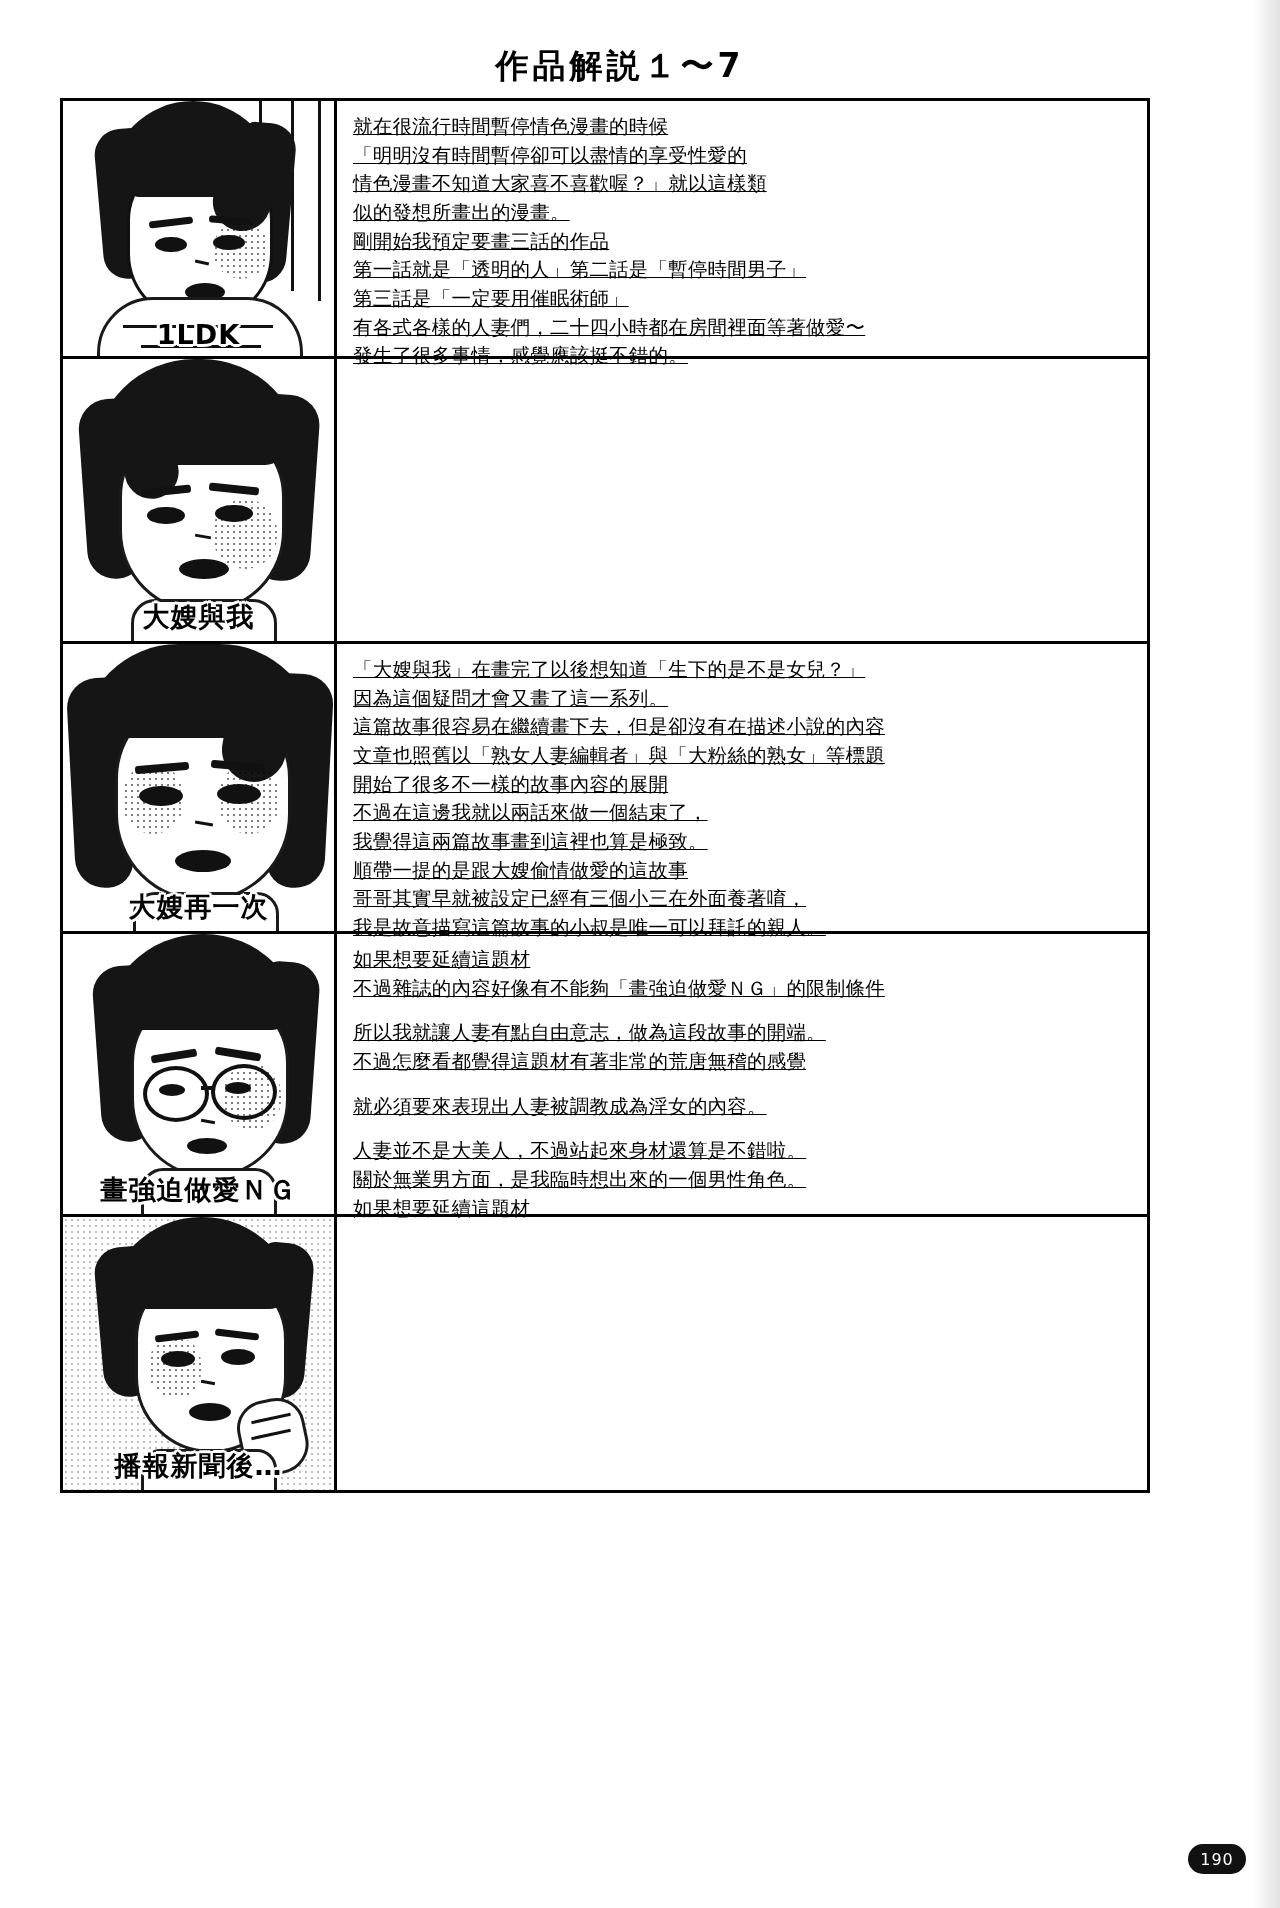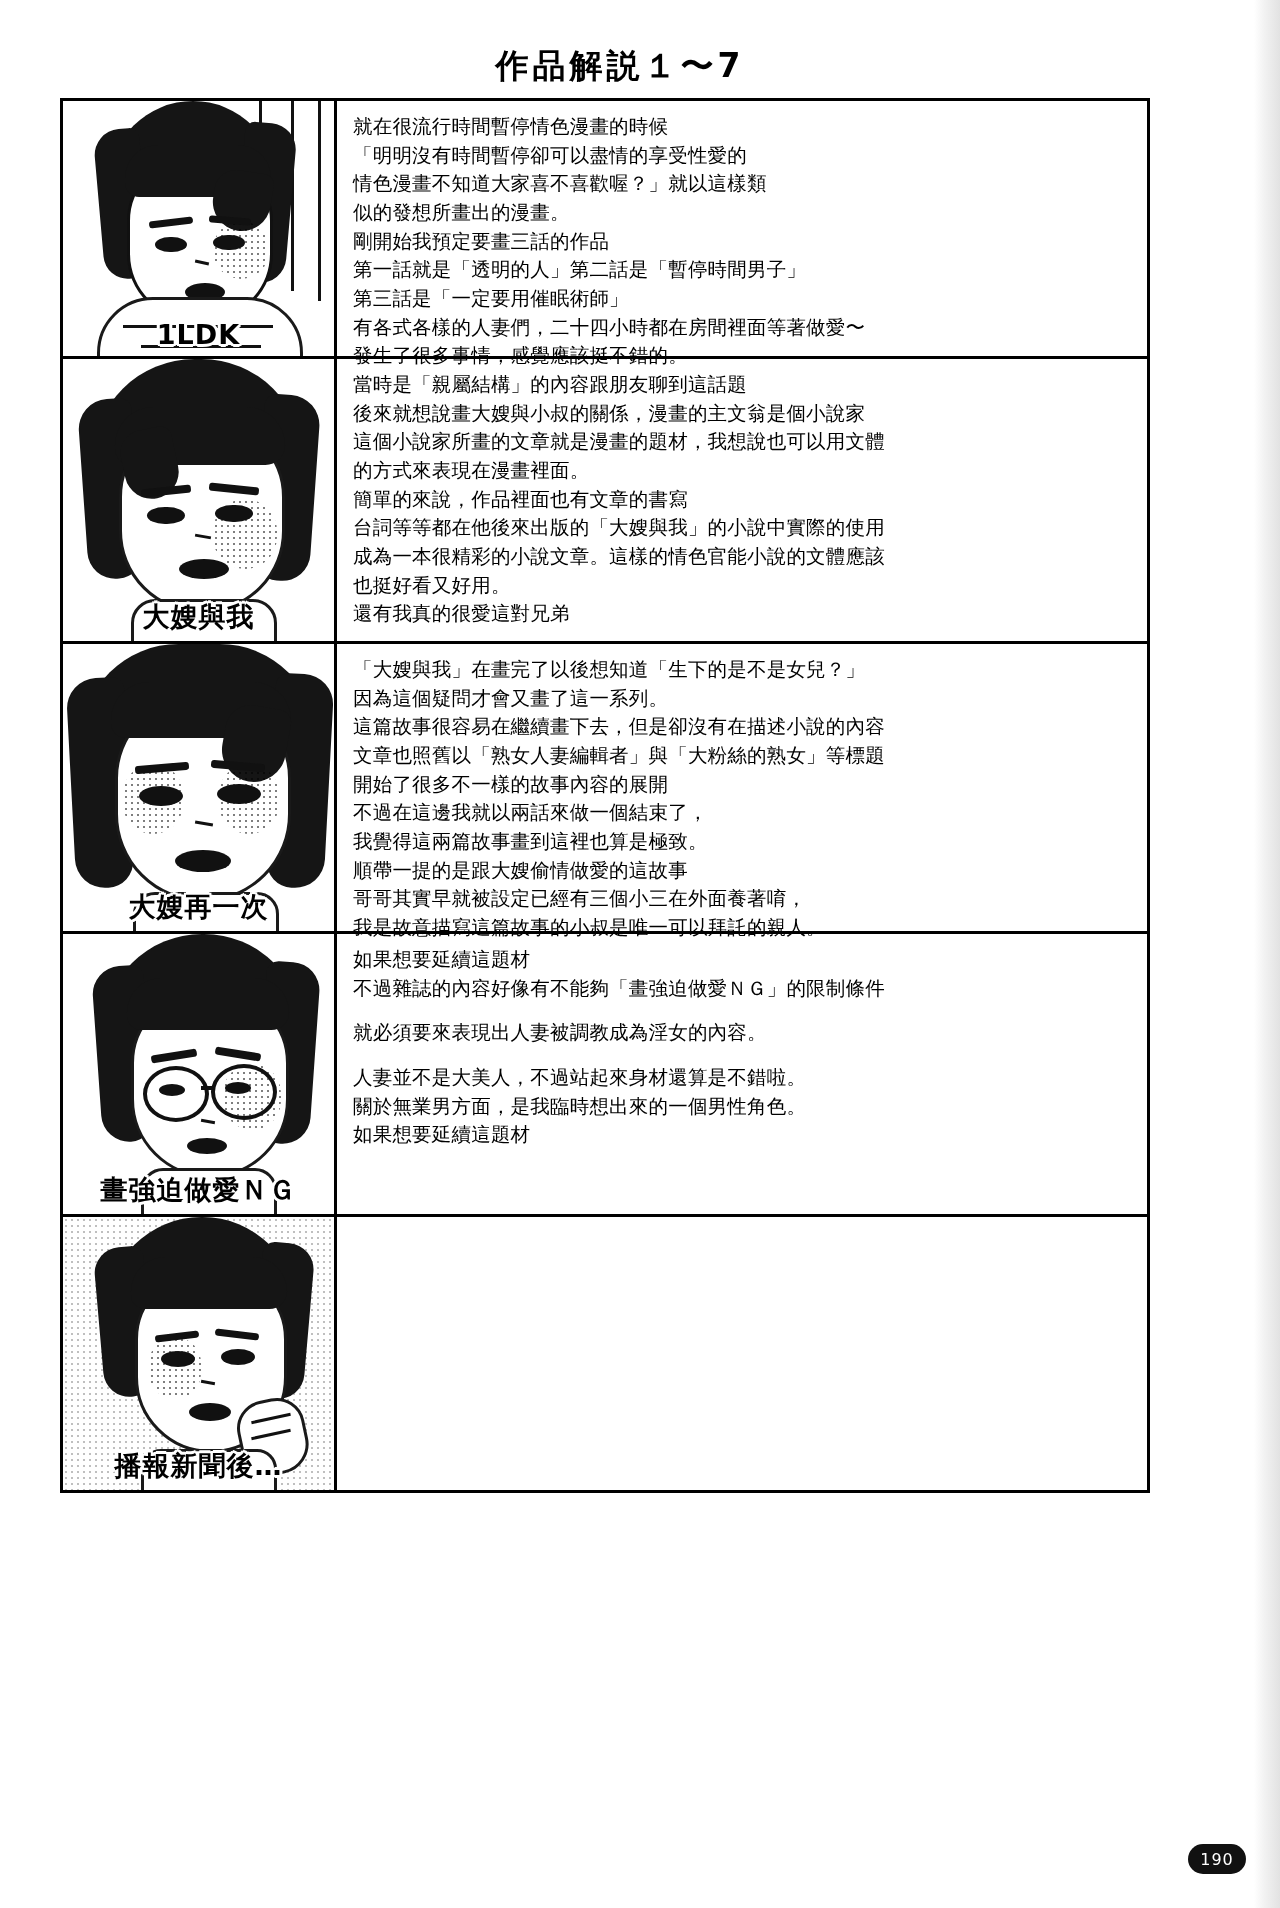--- a/index.html
+++ b/index.html
@@ -92,20 +92,21 @@
     padding: 12px 14px 12px 16px;
     box-sizing: border-box;
     font-size: 19.5px;
     line-height: 1.47;
     letter-spacing: 0.2px;
     font-family: "DejaVu Sans", "Liberation Sans", sans-serif;
   }
   .text p {
     margin: 0;
     white-space: pre-wrap;
+    text-decoration: underline;
   }
   .text p.gap {
     margin-top: 16px;
   }
   .row-1 { height: 258px; }
   .row-2 { height: 285px; }
   .row-3 { height: 290px; }
   .row-4 { height: 283px; }
   .row-5 { height: 276px; }
 
@@ -249,31 +250,20 @@
             <div class="brow" style="left:146px;top:126px;width:50px;height:8px;transform:rotate(6deg);"></div>
             <div class="eye" style="left:84px;top:148px;width:38px;height:17px;border-radius:19px/9px;"></div>
             <div class="eye" style="left:152px;top:146px;width:38px;height:17px;border-radius:19px/9px;"></div>
             <div class="line" style="left:132px;top:176px;width:16px;height:3px;transform:rotate(10deg);"></div>
             <div class="lips" style="left:116px;top:200px;width:50px;height:20px;"></div>
 
             <div class="skin" style="left:68px;top:240px;width:140px;height:60px;border-radius:24px 24px 0 0;"></div>
           </div>
           <div class="caption">大嫂與我</div>
         </div>
-      </div>
-      <div class="text">
-        <p>當時是「親屬結構」的內容跟朋友聊到這話題
-後來就想說畫大嫂與小叔的關係，漫畫的主文翁是個小說家
-這個小說家所畫的文章就是漫畫的題材，我想說也可以用文體
-的方式來表現在漫畫裡面。
-簡單的來說，作品裡面也有文章的書寫
-台詞等等都在他後來出版的「大嫂與我」的小說中實際的使用
-成為一本很精彩的小說文章。這樣的情色官能小說的文體應該
-也挺好看又好用。
-還有我真的很愛這對兄弟</p>
       </div>
     </div>
 
     <div class="row row-3">
       <div class="thumb">
         <div class="art">
           <div class="face-wrap">
             <div class="line" style="left:0;top:0;width:274px;height:290px;background:#fff;"></div>
             <div class="hair" style="left:18px;top:0;width:236px;height:112px;border-radius:120px 120px 18px 18px;"></div>
             <div class="hair" style="left:8px;top:34px;width:58px;height:210px;border-radius:30px 12px 26px 30px;transform:rotate(-3deg);"></div>
@@ -330,20 +320,22 @@
             <div class="line" style="left:138px;top:186px;width:14px;height:3px;transform:rotate(10deg);"></div>
             <div class="lips" style="left:124px;top:204px;width:40px;height:16px;"></div>
             <div class="skin" style="left:78px;top:234px;width:130px;height:56px;border-radius:22px 22px 0 0;"></div>
           </div>
           <div class="caption">畫強迫做愛ＮＧ</div>
         </div>
       </div>
       <div class="text">
         <p>如果想要延續這題材
 不過雜誌的內容好像有不能夠「畫強迫做愛ＮＧ」的限制條件</p>
+        <p class="gap">所以我就讓人妻有點自由意志，做為這段故事的開端。
+不過怎麼看都覺得這題材有著非常的荒唐無稽的感覺</p>
         <p class="gap">就必須要來表現出人妻被調教成為淫女的內容。</p>
         <p class="gap">人妻並不是大美人，不過站起來身材還算是不錯啦。
 關於無業男方面，是我臨時想出來的一個男性角色。
 如果想要延續這題材</p>
       </div>
     </div>
 
     <div class="row row-5">
       <div class="thumb">
         <div class="art">

